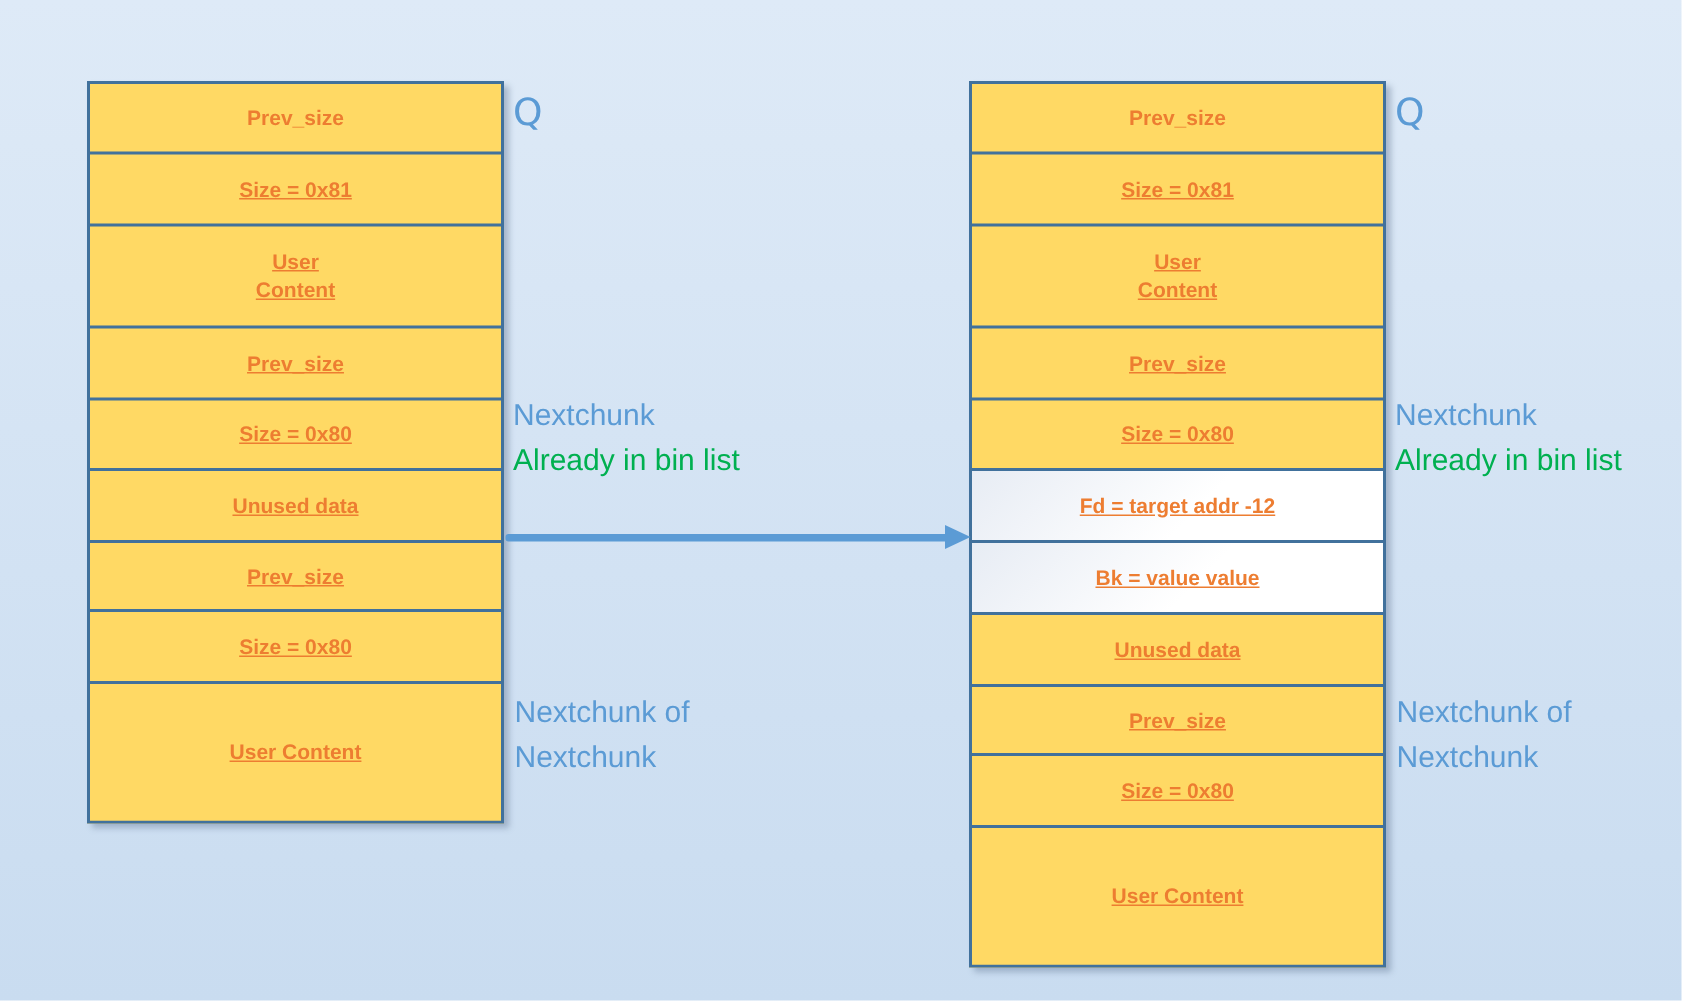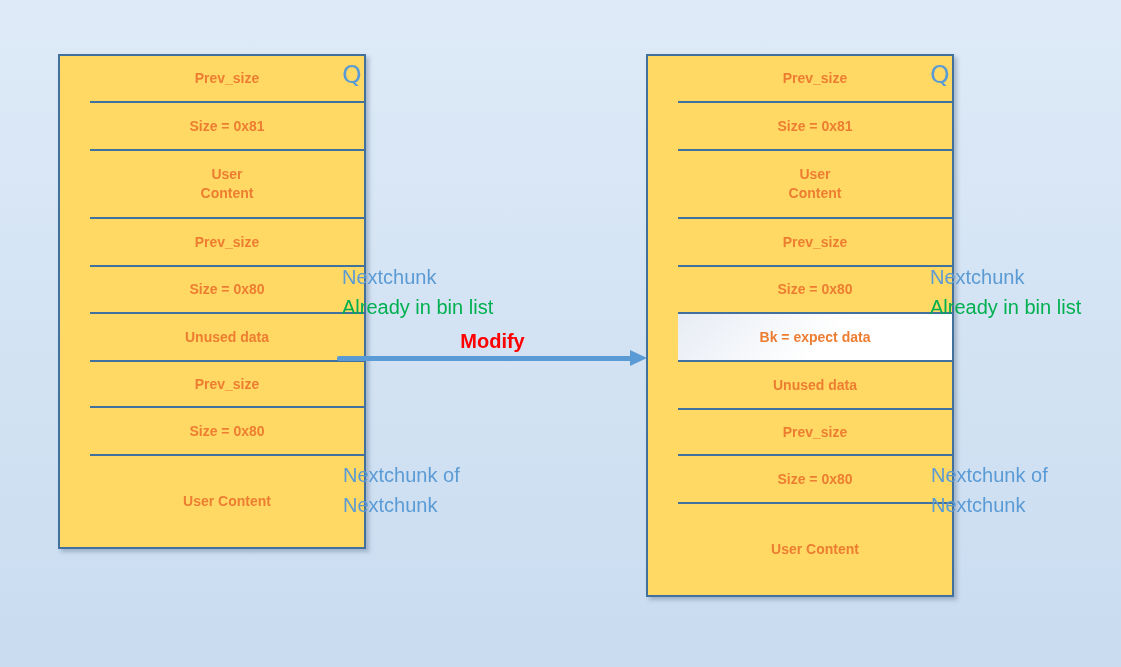--- a/index.html
+++ b/index.html
@@ -21,33 +21,32 @@
     background:linear-gradient(to bottom,var(--bg-top),var(--bg-bottom));
     overflow:hidden;
   }
   .column{
     position:absolute;
     top:54px;
     width:274px;
     border:2px solid var(--box-border);
     box-shadow:3px 3px 4px rgba(90,110,140,.40);
     background:var(--box-fill);
-    padding-left:30px;
   }
   .row{
     display:flex;align-items:center;justify-content:center;
     background:var(--box-fill);
     color:var(--box-text);
     font-weight:bold;
     font-size:14px;
     text-align:center;
     white-space:pre-line;
     line-height:1.35;
   }
-  .row + .row{border-top:2px solid var(--box-border);}
+  .row + .row{border-top:2px solid var(--box-border);text-decoration:underline;}
   .row.white{
     background:linear-gradient(135deg,#e7ecf4 0%,#ffffff 55%,#ffffff 100%);
   }
   .h45{height:45px}.h46{height:46px}.h66{height:66px}.h44{height:44px}.h91{height:91px}
   .q-label{
     position:absolute;top:60px;
     color:var(--annotation-blue);
     font-family:"DejaVu Sans",sans-serif;
     font-size:25px;
   }
@@ -100,41 +99,41 @@
     <div class="row h91">User Content</div>
   </div>
 
   <div class="column" style="left:646px">
     <div class="row h45">Prev_size</div>
     <div class="row h46">Size = 0x81</div>
     <div class="row h66">User
 Content</div>
     <div class="row h46">Prev_size</div>
     <div class="row h45">Size = 0x80</div>
-    <div class="row h46 white">Bk = expect data</div>
+    <div class="row h46 white">Fd = target addr -12</div>
+    <div class="row h46 white">Bk = value value</div>
     <div class="row h46">Unused data</div>
     <div class="row h44">Prev_size</div>
     <div class="row h46">Size = 0x80</div>
     <div class="row h91">User Content</div>
   </div>
 
   <div class="q-label" style="left:342px">Q</div>
   <div class="q-label" style="left:930px">Q</div>
 
   <div class="ann" style="left:342px;top:262px">
     <span class="blue">Nextchunk</span>
     <span class="green">Already in bin list</span>
   </div>
 
   <div class="ann" style="left:930px;top:262px">
     <span class="blue">Nextchunk</span>
     <span class="green">Already in bin list</span>
   </div>
 
-  <div class="red-label" style="top:330px">Modify</div>
   <div class="arrow-line"></div>
   <div class="arrow-head"></div>
 
   <div class="ann" style="left:343px;top:460px">
     <span class="blue">Nextchunk of</span>
     <span class="blue">Nextchunk</span>
   </div>
 
   <div class="ann" style="left:931px;top:460px">
     <span class="blue">Nextchunk of</span>

